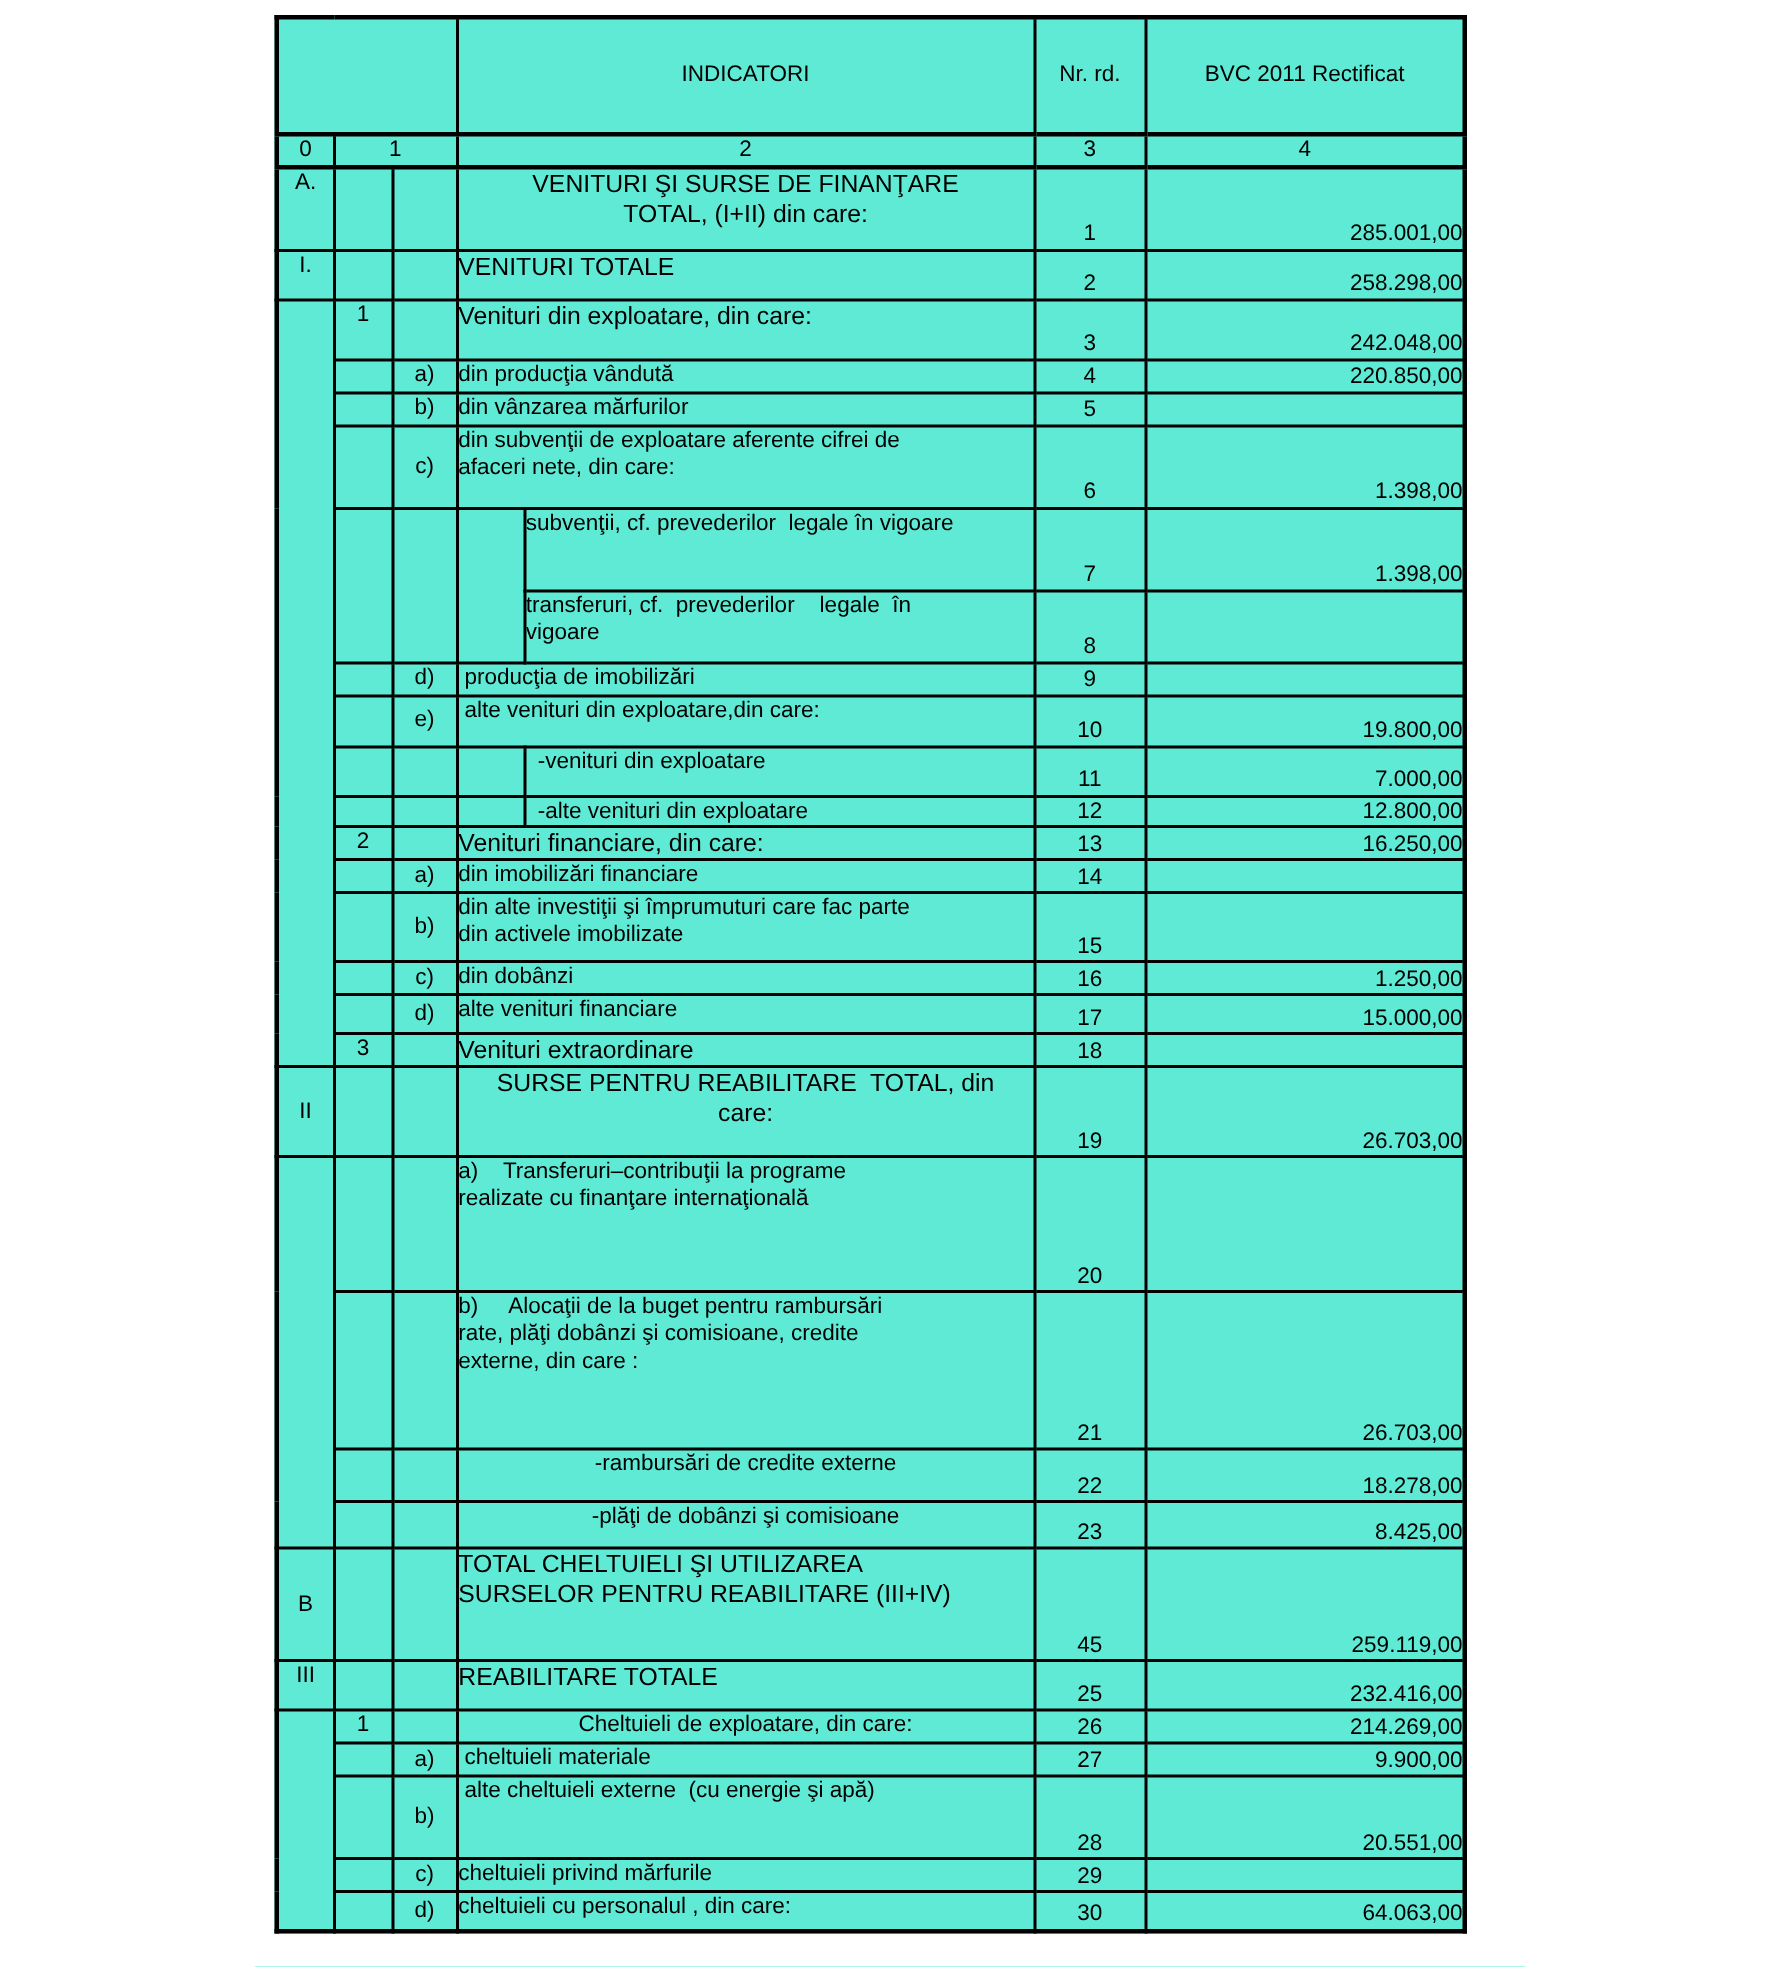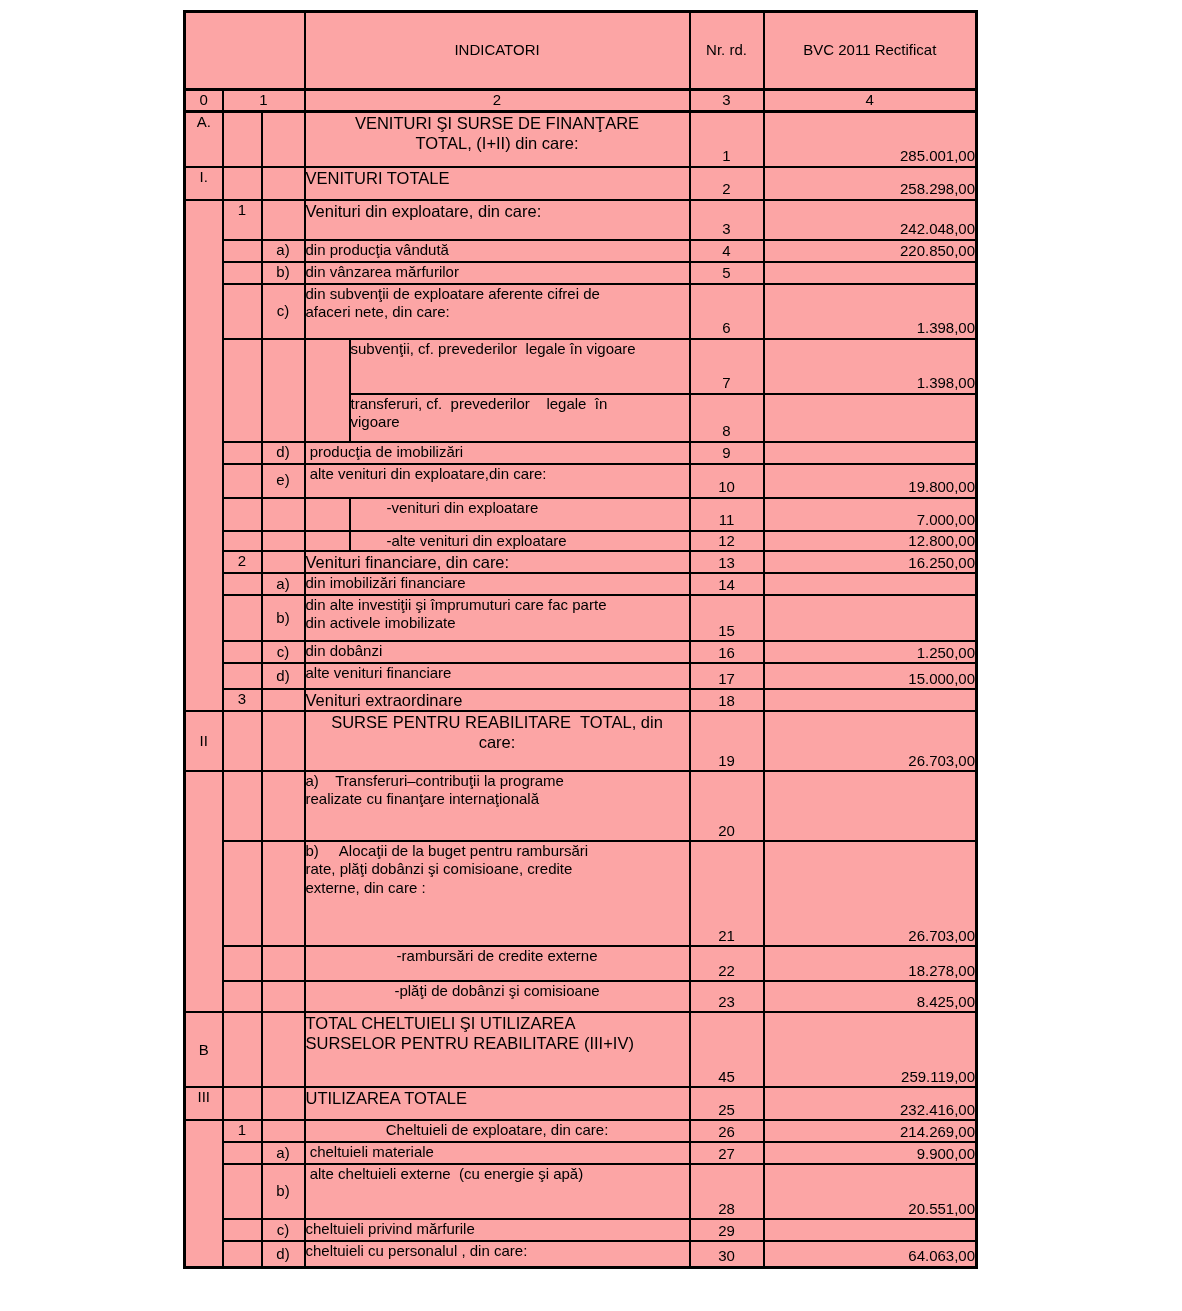--- a/index.html
+++ b/index.html
@@ -8,21 +8,21 @@
     background:#ffffff; color:#000;
     font-family:"Liberation Sans", sans-serif;
     position:relative;
   }
   .table-wrap { position:absolute; left:183px; top:10px; }
   table.budget {
     border-collapse:collapse;
     table-layout:fixed;
     width:792px;
     border:3px solid #000;
-    background:#fca5a5;
+    background:#5eead4;
   }
   table.budget td {
     border:2px solid #000;
     padding:0;
     overflow:hidden;
     font-size:15px;
     line-height:1.22;
   }
   tr.hdr-row td, tr.colnum-row td { border-bottom-width:3px; }
   td.hdr { text-align:center; vertical-align:middle; font-size:15px; }
@@ -32,21 +32,21 @@
   td.num { font-size:16px; text-align:center; vertical-align:top; padding-top:2px; }
   td.let { font-size:15px; text-align:center; vertical-align:middle; }
   td.txt {
     vertical-align:top;
     padding:2px 3px 2px 5px;
     white-space:pre-wrap;
     margin-top:24px;
   }
   td.txt.big { font-size:16.5px; }
   td.txt.ctr { text-align:center; }
-  td.txt.pad22 { padding-left:36px; }
+  td.txt.pad22 { padding-left:8px; }
   td.ind { vertical-align:top; }
   td.nr { text-align:center; vertical-align:bottom; padding-bottom:3px; }
   td.val { text-align:right; vertical-align:bottom; padding:0 6px 3px 0; }
 </style>
 </head>
 <body>
 
 <div class="table-wrap">
 <table class="budget">
   <colgroup>
@@ -230,21 +230,21 @@
   <tr style="height:60px">
     <td class="sec mid">II</td>
     <td class="num"></td>
     <td class="let"></td>
     <td class="txt big ctr" colspan="2">SURSE PENTRU REABILITARE  TOTAL, din
 care:</td>
     <td class="nr">19</td>
     <td class="val">26.703,00</td>
   </tr>
 
-  <tr style="height:70px">
+  <tr style="height:90px">
     <td class="sec" rowspan="4"></td>
     <td class="num"></td>
     <td class="let"></td>
     <td class="txt" colspan="2">a)    Transferuri–contribuţii la programe
 realizate cu finanţare internaţională</td>
     <td class="nr">20</td>
     <td class="val"></td>
   </tr>
 
   <tr style="height:105px">
@@ -280,21 +280,21 @@
     <td class="txt big" colspan="2">TOTAL CHELTUIELI ŞI UTILIZAREA
 SURSELOR PENTRU REABILITARE (III+IV)</td>
     <td class="nr">45</td>
     <td class="val">259.119,00</td>
   </tr>
 
   <tr style="height:33px">
     <td class="sec">III</td>
     <td class="num"></td>
     <td class="let"></td>
-    <td class="txt big" colspan="2">UTILIZAREA TOTALE</td>
+    <td class="txt big" colspan="2">REABILITARE TOTALE</td>
     <td class="nr">25</td>
     <td class="val">232.416,00</td>
   </tr>
 
   <tr style="height:22px">
     <td class="sec" rowspan="5"></td>
     <td class="num">1</td>
     <td class="let"></td>
     <td class="txt ctr" colspan="2">Cheltuieli de exploatare, din care:</td>
     <td class="nr">26</td>

